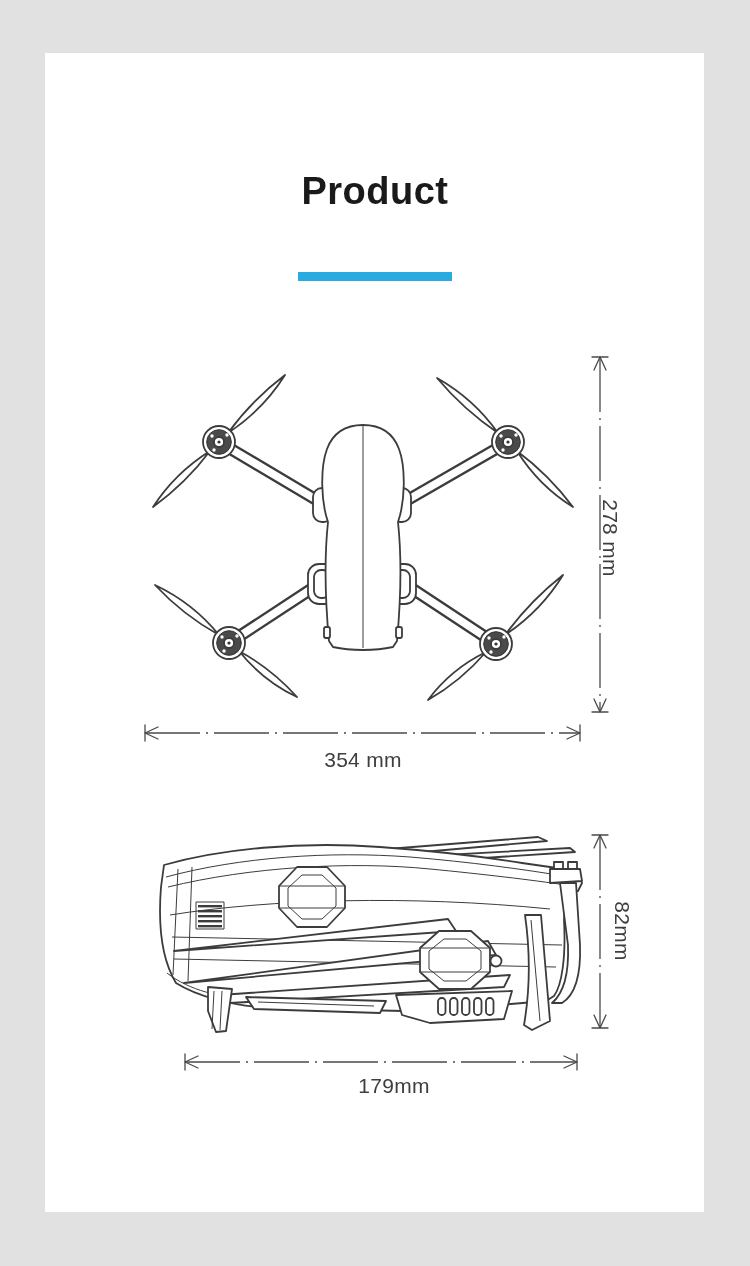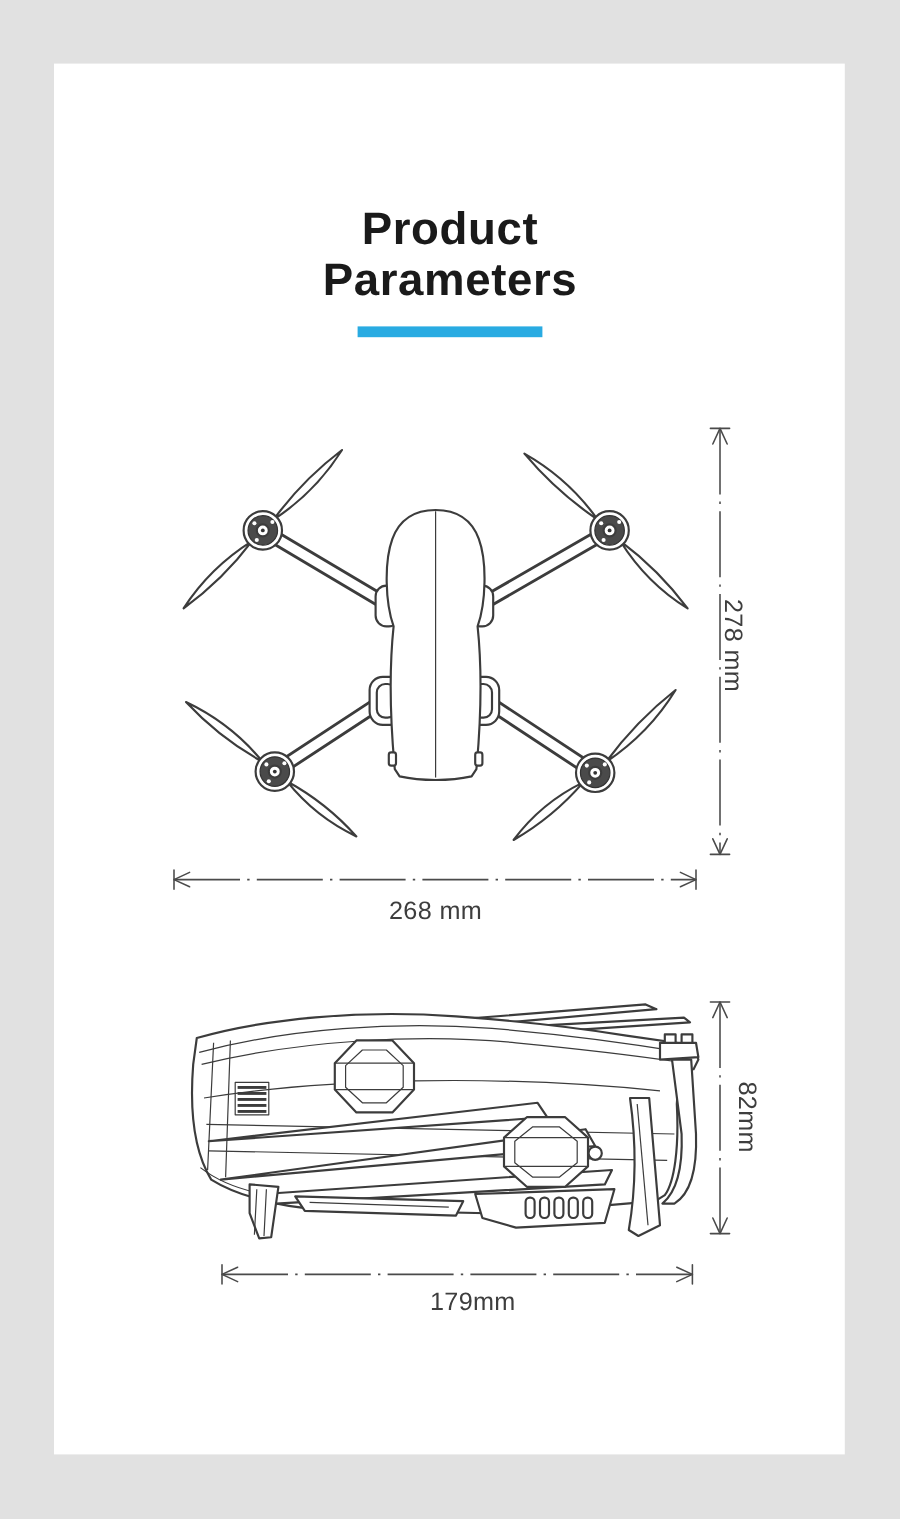--- a/index.html
+++ b/index.html
@@ -28,21 +28,20 @@
   .stripe{fill:var(--line);}
 </style>
 </head>
 <body>
 
 <div class="stage">
   <div class="card"></div>
 
   <div class="title">
     <div>Product</div>
-    <div>Parameters</div>
   </div>
   <div class="accent-bar"></div>
 
   <div class="fig" style="left:130px;top:350px;width:500px;height:430px;">
     <svg viewBox="0 0 500 430">
 
       <g>
         <path class="fw" d="M 98 83 Q 133 60 155 25 Q 122 50 98 83 Z"></path>
         <path class="fw" d="M 80 101 Q 45 123 23 157 Q 56 133 80 101 Z"></path>
       </g>
@@ -135,21 +134,21 @@
         <line class="dim" x1="15" y1="375" x2="15" y2="391"></line>
         <line class="dim" x1="450" y1="375" x2="450" y2="391"></line>
         <path class="dim" d="M 15 383 L 28 377 M 15 383 L 28 389"></path>
         <path class="dim" d="M 450 383 L 437 377 M 450 383 L 437 389"></path>
         <line class="dimdash" x1="15" y1="383" x2="450" y2="383"></line>
       </g>
     </svg>
   </div>
 
   <div class="dim-label vert" style="left:550px;top:525px;width:120px;height:26px;line-height:26px;">278 mm</div>
-  <div class="dim-label" style="left:293px;top:748px;width:140px;">268 mm</div>
+  <div class="dim-label" style="left:293px;top:748px;width:140px;">354 mm</div>
 
   <div class="fig" style="left:150px;top:825px;width:480px;height:270px;">
     <svg viewBox="0 0 480 270">
       <g>
         <path class="fw" d="M 150 31 L 388 12 L 397 16 L 160 37 Z"></path>
         <path class="fw" d="M 205 35 L 420 23 L 425 27 L 212 41 Z"></path>
       </g>
 
       <g>
 

